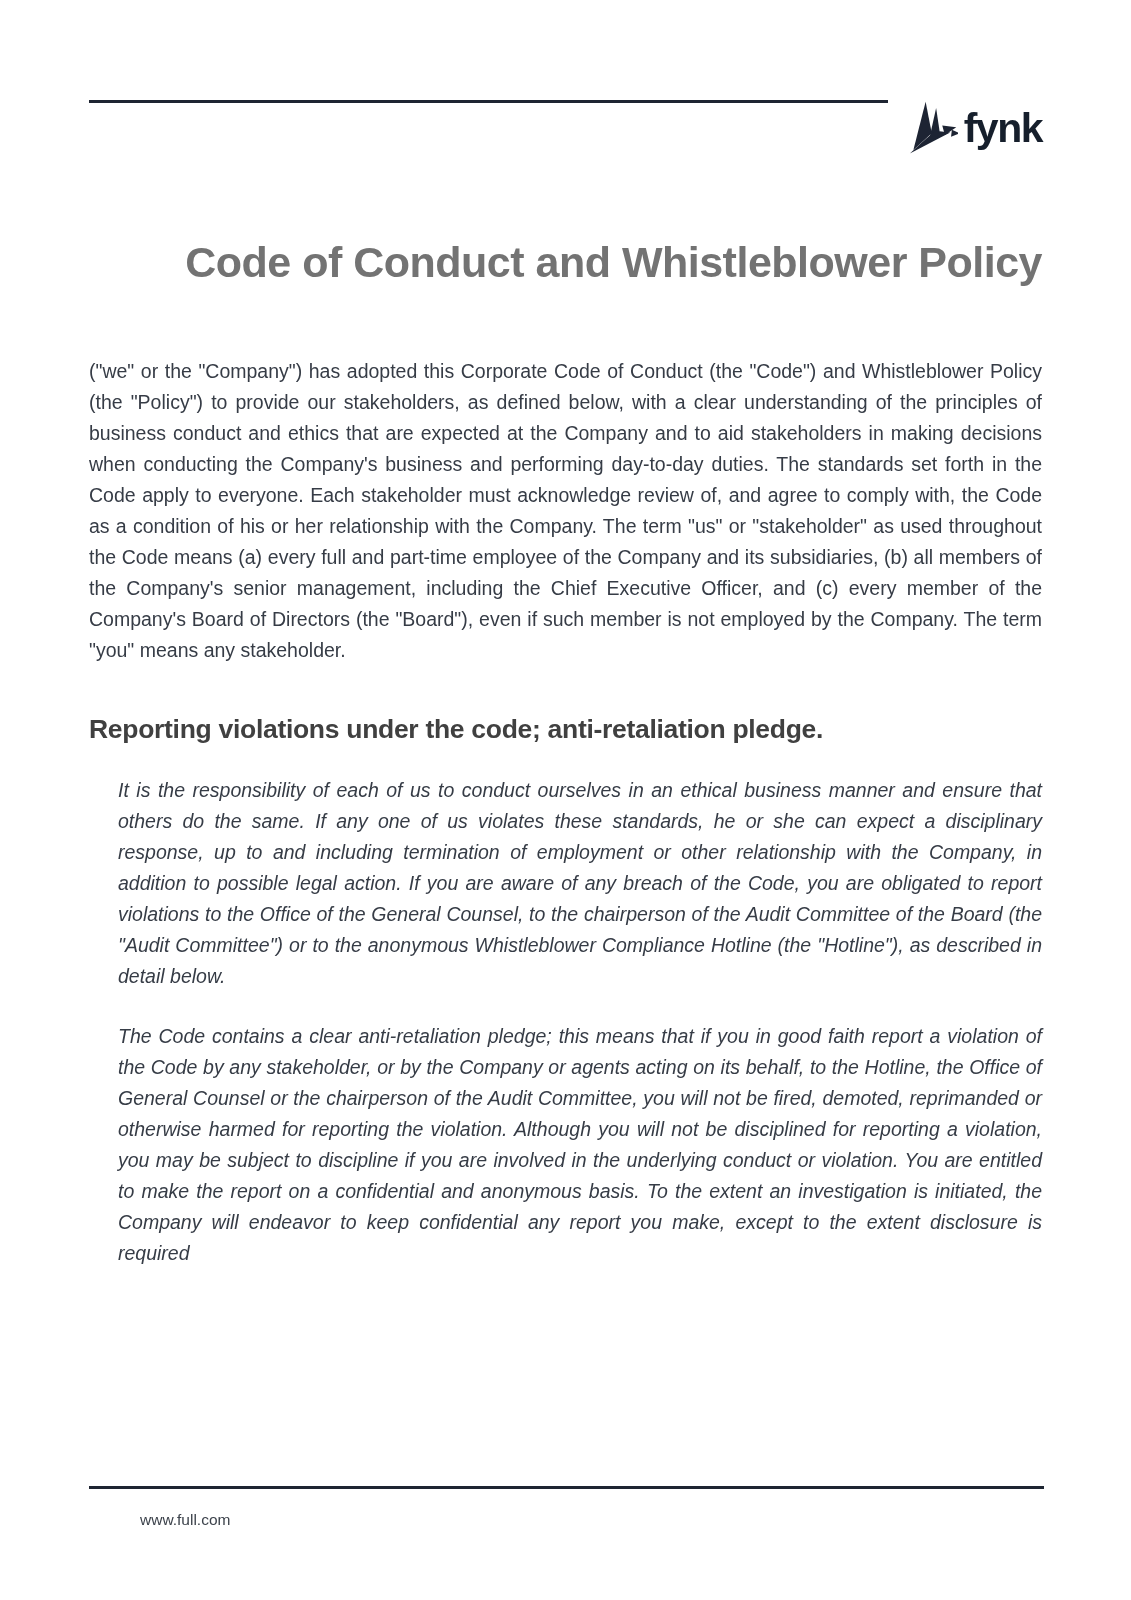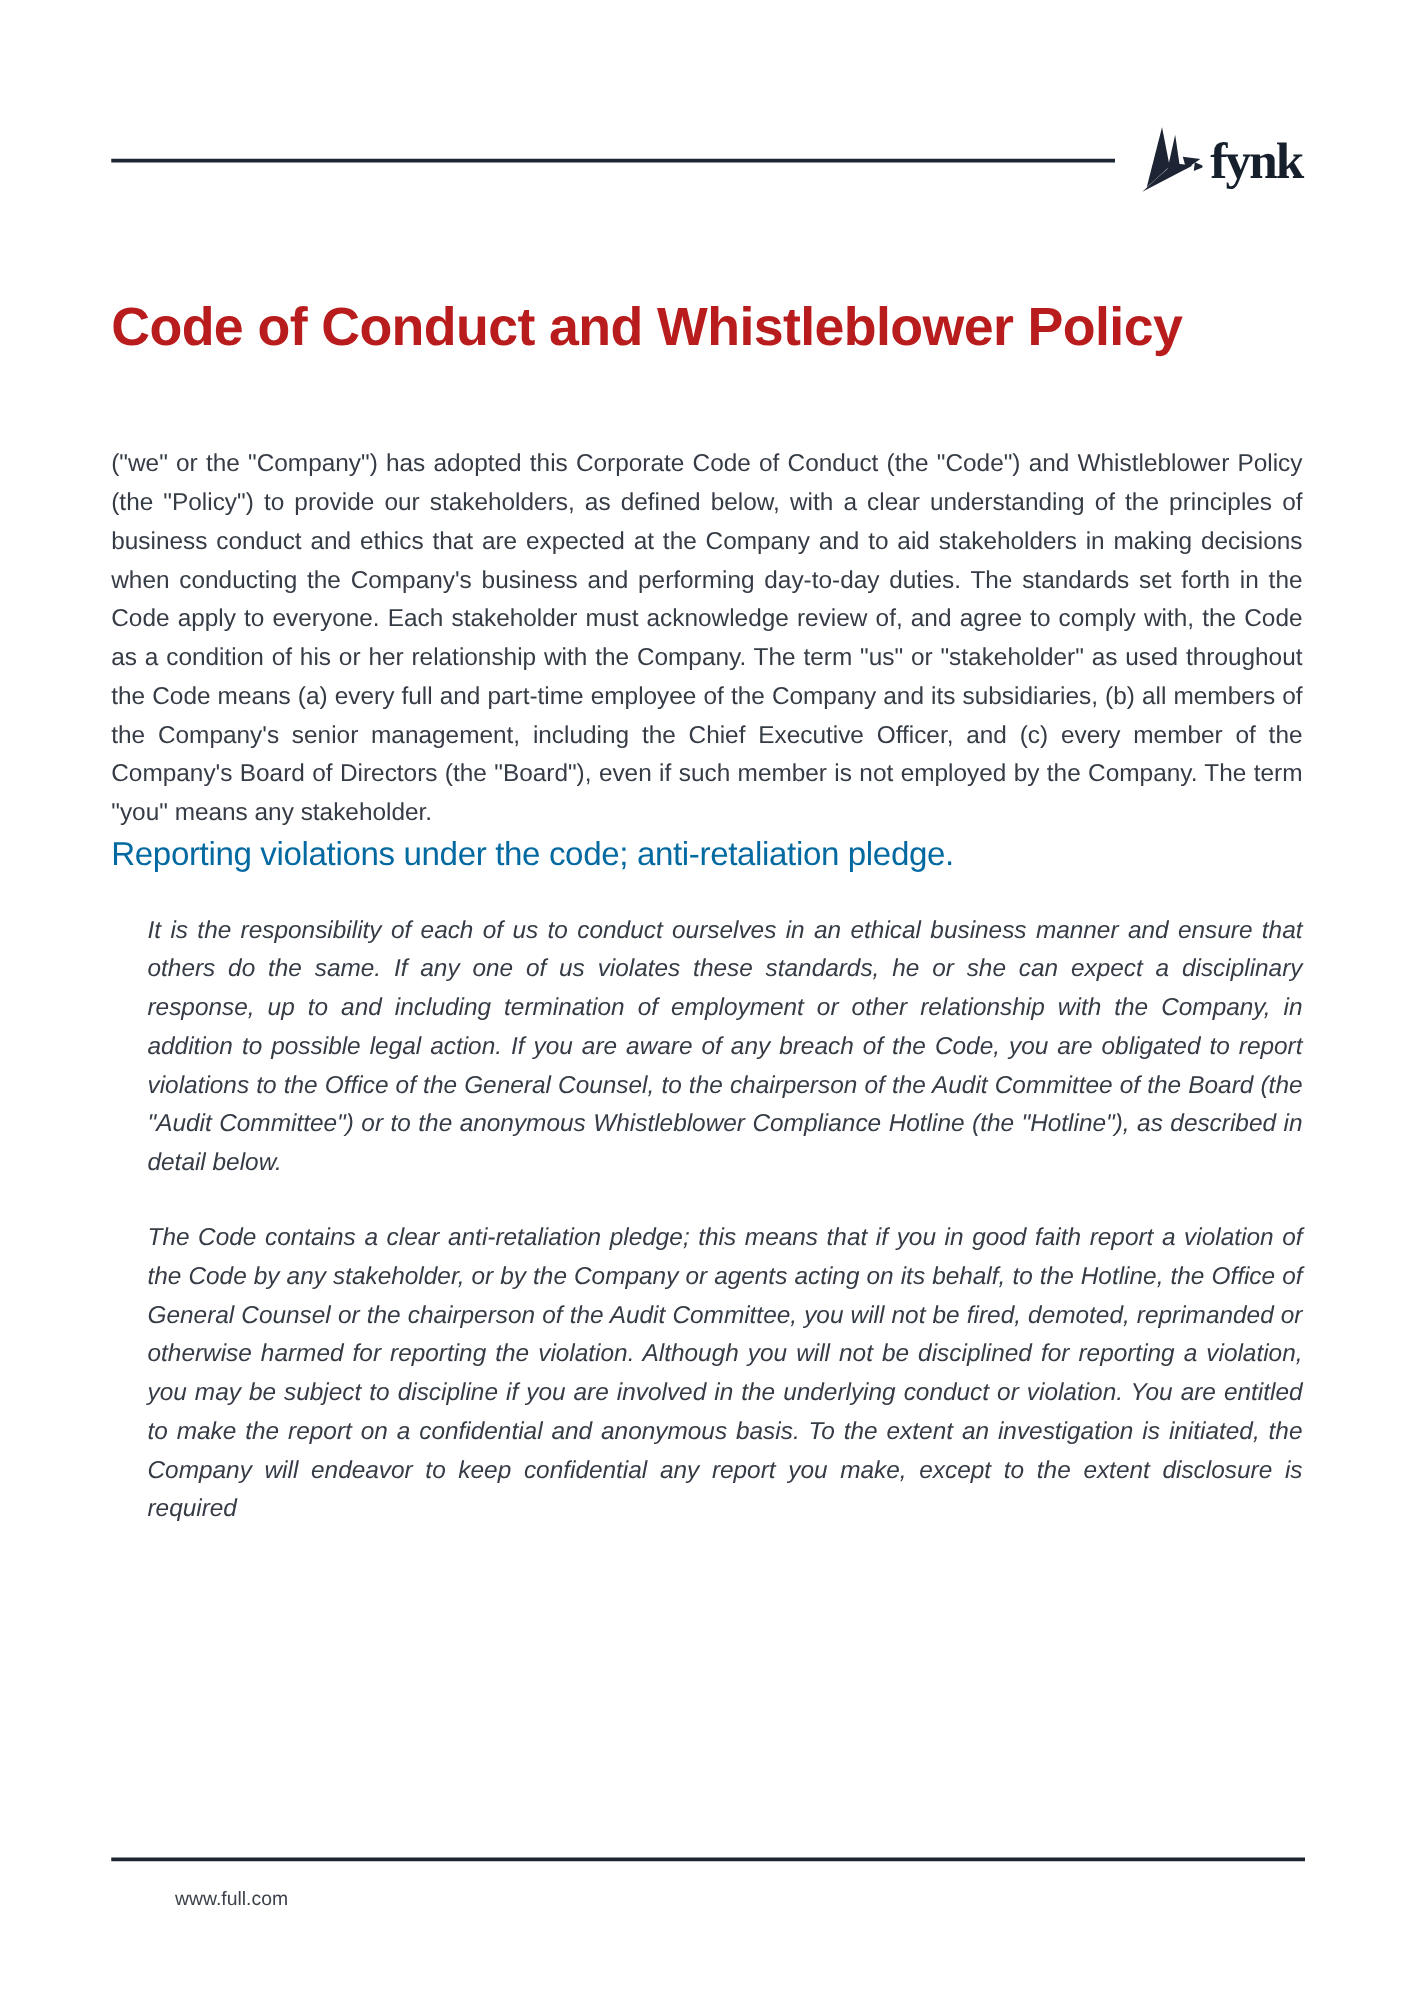--- a/index.html
+++ b/index.html
@@ -16,24 +16,23 @@
     position: relative;
     width: 1131px;
     height: 1600px;
     background: #ffffff;
     padding: 0 89px;
   }
 
   
   .header {
     display: flex;
-    align-items: center;
+    align-items: flex-start;
     padding-top: 100px;
     height: 156px;
-    font-family: Liberation Serif, serif;
   }
   .header-rule {
     flex: 1;
     height: 3px;
     background: #1e2532;
     margin-right: 14px;
   }
   .logo {
     display: flex;
     align-items: center;
@@ -44,42 +43,43 @@
     font-size: 41px;
     font-weight: 800;
     letter-spacing: -1.5px;
     color: #161f2c;
     line-height: 1;
   }
 
   
   .doc-title {
     margin-top: 72px;
-    text-align: left;
+    text-align: right;
     font-size: 43px;
     line-height: 68px;
     font-weight: 800;
     letter-spacing: -0.5px;
-    color: #b91c1c;
+    color: #737373;
   }
 
   
   .intro {
     margin-top: 60px;
     font-size: 19.5px;
     line-height: 31px;
     text-align: justify;
     color: #363c46;
   }
   .section-heading {
+    margin-top: 46px;
     font-size: 26.5px;
     line-height: 34px;
-    font-weight: 400;
+    font-weight: 700;
     letter-spacing: -0.3px;
-    color: #0369a1;
+    color: #404040;
   }
   .section-paragraph {
     margin-top: 29px;
     margin-left: 29px;
     font-size: 19.5px;
     line-height: 31px;
     text-align: justify;
     color: #363c46;
     font-style: italic;
   }

